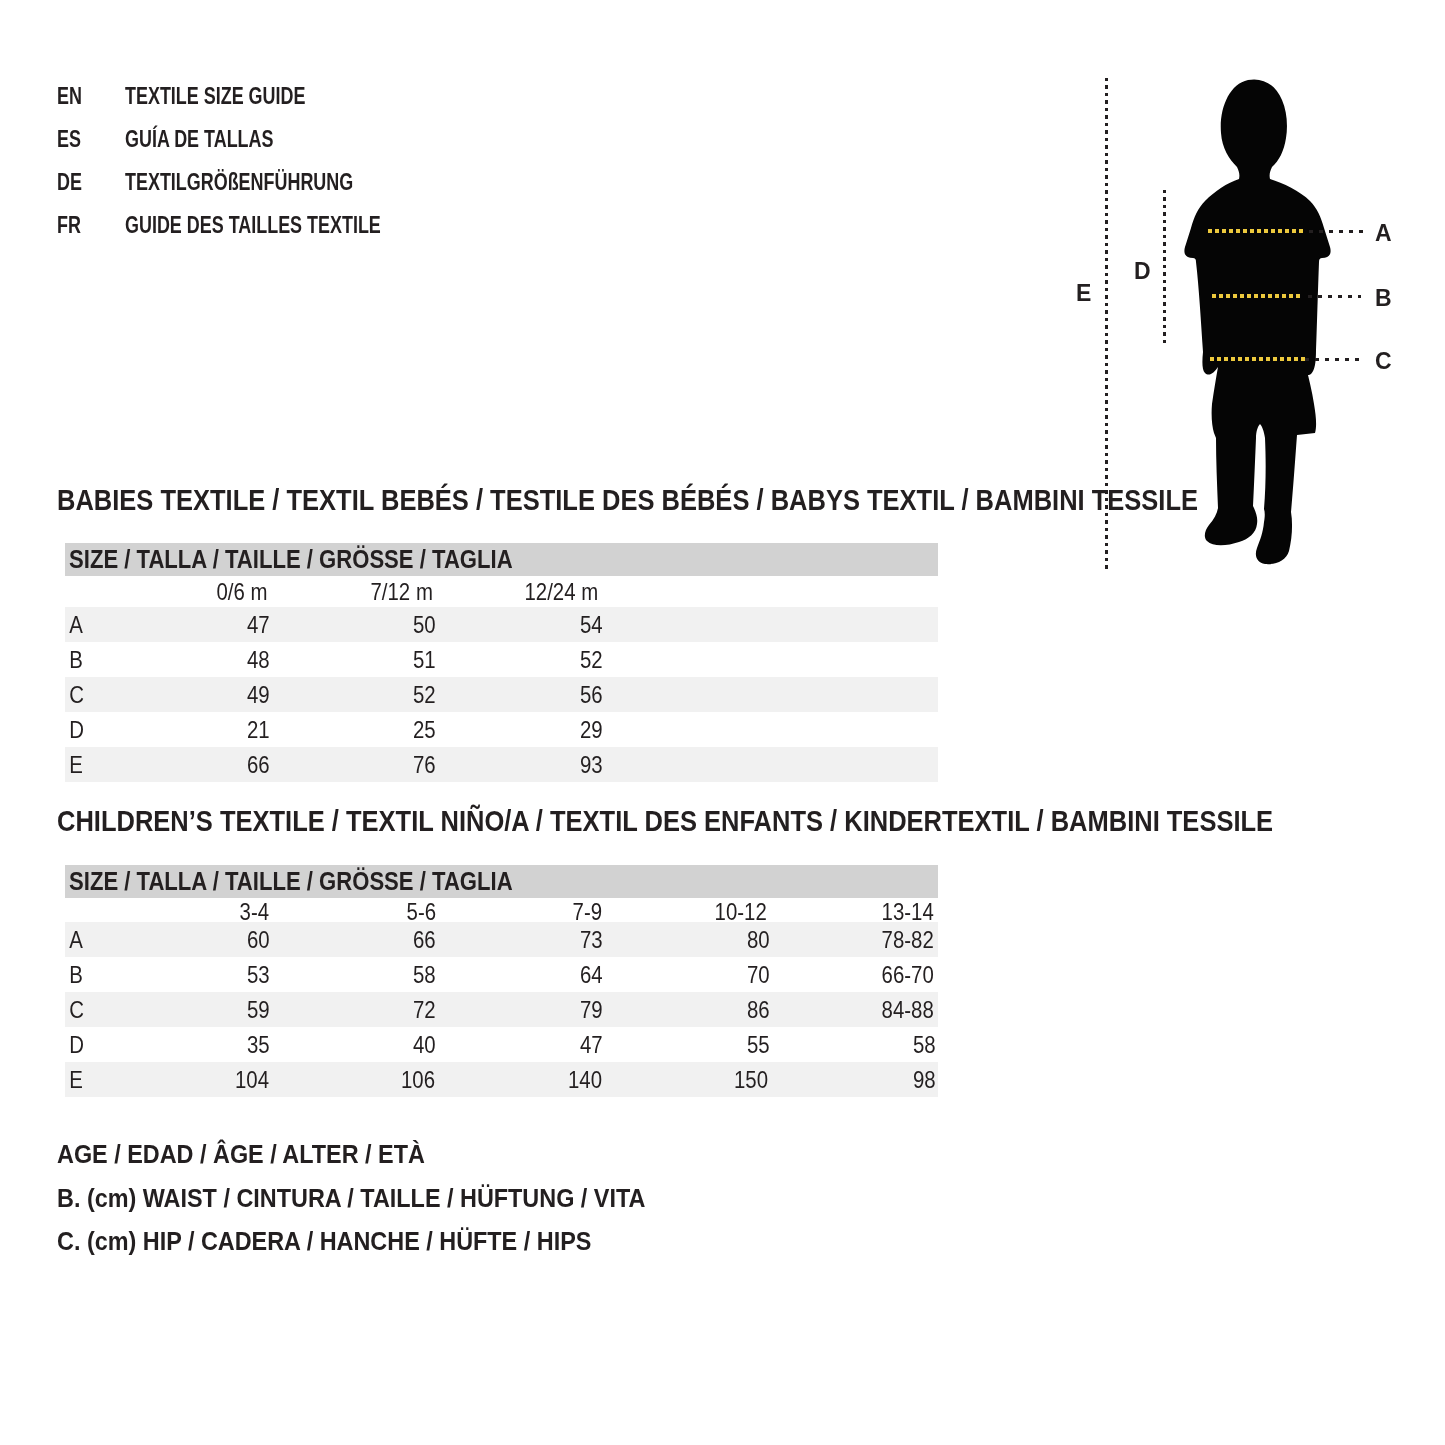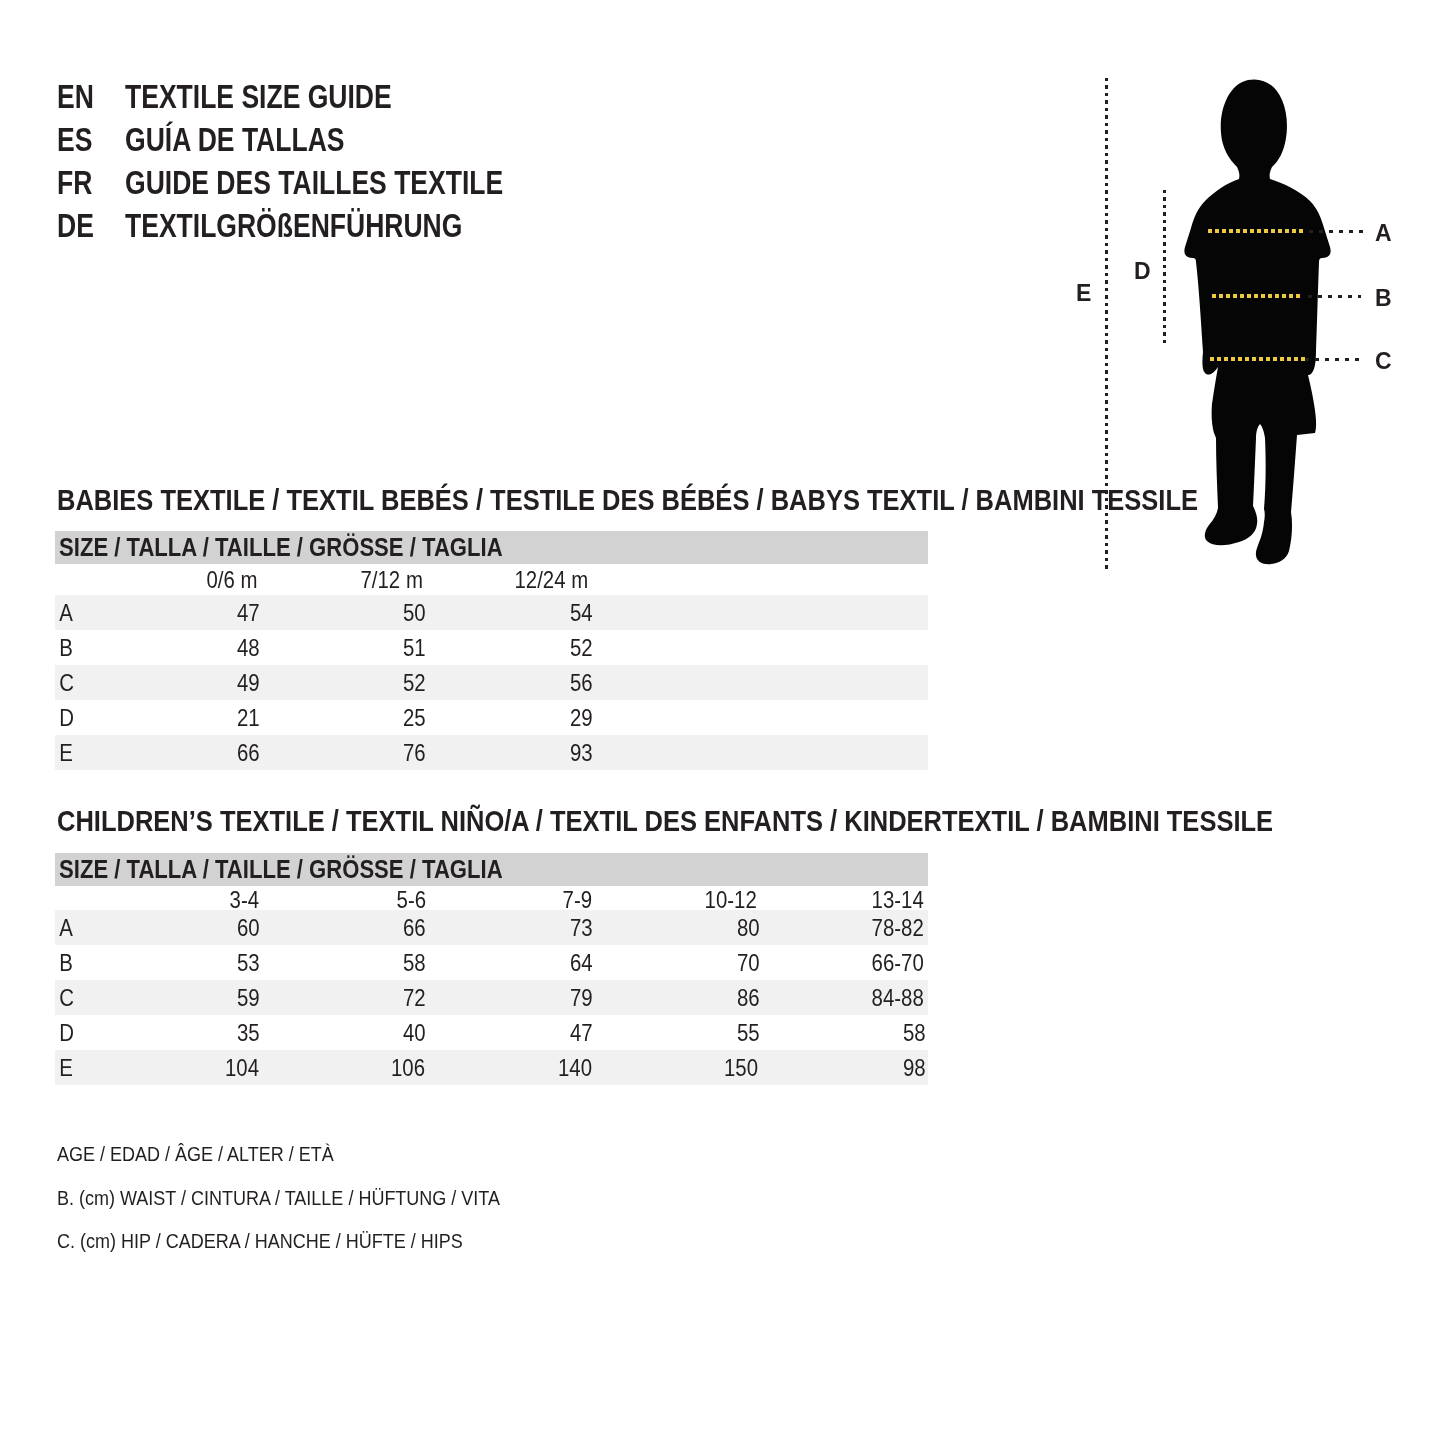--- a/index.html
+++ b/index.html
@@ -8,69 +8,69 @@
     font-family:"Liberation Sans",sans-serif;color:#231f20;overflow:hidden;
   }
   
   .cx{display:inline-block;transform:scaleX(0.78);transform-origin:0 50%;white-space:nowrap;}
   .cm{display:inline-block;transform:scaleX(0.85);transform-origin:0 50%;white-space:nowrap;}
   .cl{display:inline-block;transform:scaleX(0.90);transform-origin:0 50%;white-space:nowrap;}
   .cc{display:inline-block;transform:scaleX(0.85);transform-origin:50% 50%;white-space:nowrap;}
 
   
   .lang-block{position:absolute;left:57px;top:75px;}
-  .lang-row{display:flex;height:43px;align-items:center;font-size:34px;font-weight:700;}
+  .lang-row{display:flex;height:43px;align-items:center;font-size:23px;font-weight:700;}
   .lang-code{width:68px;flex:0 0 68px;}
 
   
   .silhouette{position:absolute;left:1160px;top:60px;width:240px;height:530px;}
   .vline{position:absolute;width:3px;background-image:repeating-linear-gradient(180deg,#231f20 0 3.5px,transparent 3.5px 7.5px);}
   .line-e{left:1105px;top:78px;height:492px;}
   .line-d{left:1163px;top:190px;height:157px;}
   .mlab{position:absolute;font-size:23px;font-weight:700;}
   .ylash{position:absolute;height:4px;background-image:repeating-linear-gradient(90deg,#edc93d 0 4px,transparent 4px 7px);}
   .bdash{position:absolute;height:3px;background-image:repeating-linear-gradient(90deg,#231f20 0 4px,transparent 4px 10px);}
 
   
   .sec-title{position:absolute;left:57px;font-size:30px;font-weight:700;}
-  .size-table{position:absolute;left:55px;width:873px;font-size:24px;}
+  .size-table{position:absolute;left:65px;width:873px;font-size:24px;margin-top:12px;}
   .t-bar{height:33px;background:#d2d2d2;display:flex;align-items:center;padding-left:4px;font-size:26px;font-weight:700;box-sizing:border-box;}
   .t-grid{display:grid;grid-template-columns:40px repeat(5,166.6px);align-items:center;}
   .t-head{height:31px;}
   .t-head-tall{height:24px;}
   .t-row{height:35px;}
   .t-row.alt{background:#f1f1f1;}
   .t-label{text-align:left;padding-left:3px;}
   .t-cell{text-align:right;}
 
   
   .legend{position:absolute;left:57px;top:1133px;}
-  .legend-row{display:flex;align-items:center;height:43.5px;font-size:20px;font-weight:400;}
+  .legend-row{display:flex;align-items:center;height:43.5px;font-size:26px;font-weight:700;}
 </style>
 </head>
 <body>
 
 <div class="page">
 
   <div class="lang-block">
     <div class="lang-row">
       <span class="lang-code"><span class="cx">EN</span></span>
       <span class="cx">TEXTILE SIZE GUIDE</span>
     </div>
     <div class="lang-row">
       <span class="lang-code"><span class="cx">ES</span></span>
       <span class="cx">GUÍA DE TALLAS</span>
     </div>
     <div class="lang-row">
+      <span class="lang-code"><span class="cx">DE</span></span>
+      <span class="cx">TEXTILGRÖßENFÜHRUNG</span>
+    </div>
+    <div class="lang-row">
       <span class="lang-code"><span class="cx">FR</span></span>
       <span class="cx">GUIDE DES TAILLES TEXTILE</span>
-    </div>
-    <div class="lang-row">
-      <span class="lang-code"><span class="cx">DE</span></span>
-      <span class="cx">TEXTILGRÖßENFÜHRUNG</span>
     </div>
   </div>
 
   <svg class="silhouette" viewBox="0 0 240 530" xmlns="http://www.w3.org/2000/svg">
     <path fill="#050505" d="
       M 88,20
       C 103,17 116,25 122,40
       C 127,51 128,66 126,78
       C 124,91 119,101 112,107
       C 110,111 109,115 110,119

